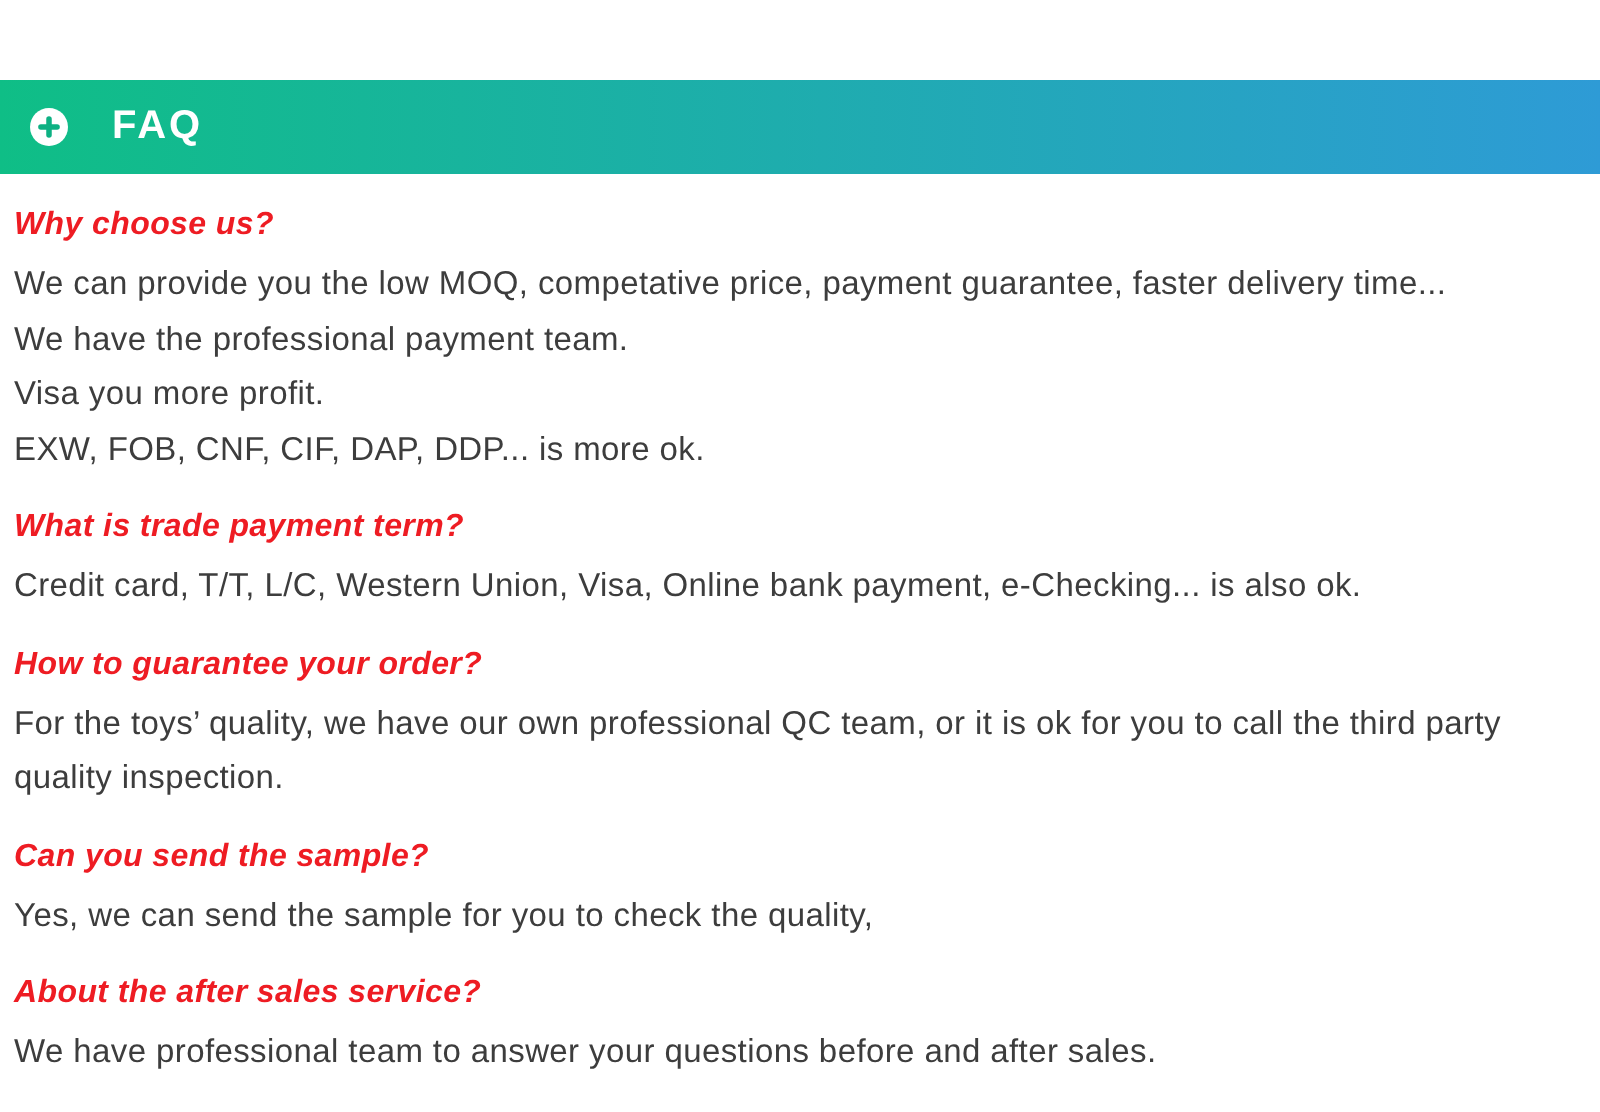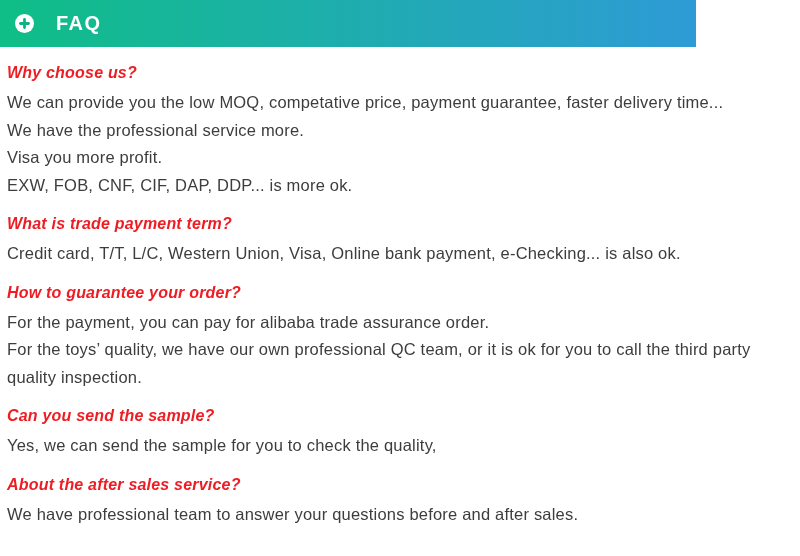--- a/index.html
+++ b/index.html
@@ -6,24 +6,25 @@
     --grad-start:#0fbe86;
     --grad-end:#2e9bd6;
     --q-color:#ee1c23;
     --a-color:#3d3d3d;
   }
   *{margin:0;padding:0;box-sizing:border-box;}
   html,body{width:800px;height:556px;background:#ffffff;overflow:hidden;}
   body{font-family:"Liberation Sans","DejaVu Sans",sans-serif;}
 
   .header{
-    width:696px;height:47px;
+    width:800px;height:47px;
     background:linear-gradient(90deg,var(--grad-start) 0%,var(--grad-end) 100%);
     display:flex;align-items:center;
     padding-left:15px;
+    margin-top:40px;
   }
   .plus-icon{
     width:19px;height:19px;flex:0 0 auto;display:block;
   }
   .header-title{
     color:#ffffff;font-size:20px;font-weight:bold;
     letter-spacing:1.5px;margin-left:22px;
   }
 
   .content{
@@ -55,36 +56,35 @@
     <rect x="4.3" y="8.55" width="11.4" height="2.9" rx="1.45" fill="#0db183"></rect>
   </svg>
   <div class="header-title">FAQ</div>
 </div>
 
 <div class="content">
 
   <section>
     <h2 class="question">Why choose us?</h2>
     <p class="answer">We can provide you the low MOQ, competative price, payment guarantee, faster delivery time...</p>
-    <p class="answer">We have the professional service more.</p>
+    <p class="answer">We have the professional payment team.</p>
     <p class="answer">Visa you more profit.</p>
   </section>
 
   <section>
     <p class="answer">EXW, FOB, CNF, CIF, DAP, DDP... is more ok.</p>
   </section>
 
   <section>
     <h2 class="question">What is trade payment term?</h2>
     <p class="answer">Credit card, T/T, L/C, Western Union, Visa, Online bank payment, e-Checking... is also ok.</p>
   </section>
 
   <section>
     <h2 class="question">How to guarantee your order?</h2>
-    <p class="answer">For the payment, you can pay for alibaba trade assurance order.</p>
     <p class="answer">For the toys’  quality, we have our own professional QC team, or it is ok for you to call the third party quality inspection.</p>
   </section>
 
   <section>
     <h2 class="question">Can you send the sample?</h2>
     <p class="answer">Yes, we can send the sample for you to check the quality,</p>
   </section>
 
   <section>
     <h2 class="question">About the after sales service?</h2>

